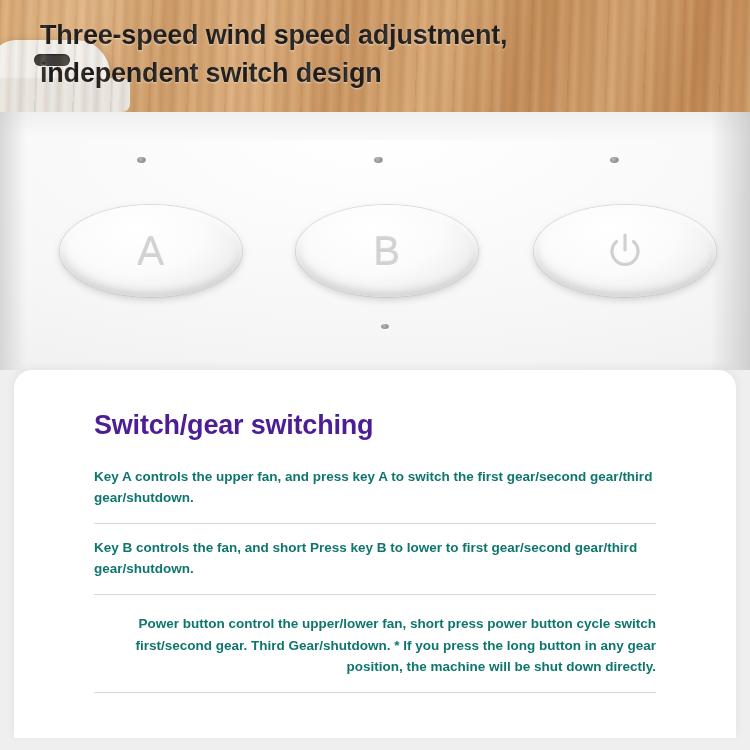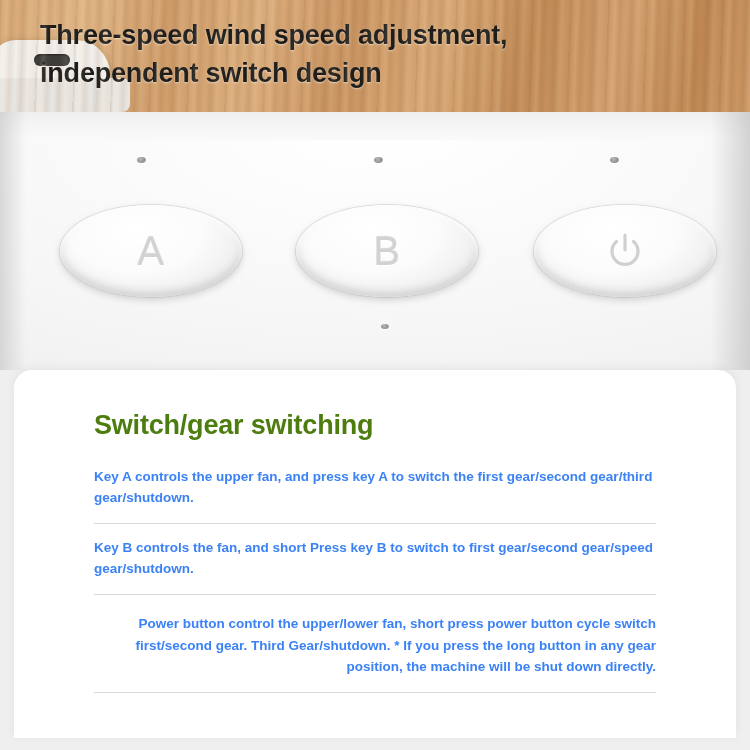--- a/index.html
+++ b/index.html
@@ -194,30 +194,30 @@
     height: 368px;
     background: #ffffff;
     border-radius: 18px 18px 0 0;
     box-shadow: 0 -2px 10px rgba(0,0,0,0.06);
     overflow: hidden;
   }
   .card-title {
     margin: 40px 0 0 80px;
     font-size: 27px;
     font-weight: bold;
-    color: #4d7c0f;
+    color: #4c1d95;
     letter-spacing: -0.2px;
   }
   .para-list {
     margin: 26px 80px 0 80px;
   }
   .para {
     font-size: 13.5px;
     line-height: 1.55;
-    color: #3b82f6;
+    color: #0f766e;
     font-weight: bold;
     padding-bottom: 14px;
     border-bottom: 1px solid #d8d8d8;
     margin-bottom: 14px;
   }
   .para:last-child {
     margin-bottom: 0;
   }
   .para.indent {
     text-indent: 18px;
@@ -267,19 +267,19 @@
         </svg>
       </span>
     </div>
   </div>
 
   <div class="card-wrap">
     <div class="card">
       <div class="card-title">Switch/gear switching</div>
       <div class="para-list">
         <div class="para">Key A controls the upper fan, and press key A to switch the first gear/second gear/third gear/shutdown.</div>
-        <div class="para">Key B controls the fan, and short Press key B to switch to first gear/second gear/speed gear/shutdown.</div>
+        <div class="para">Key B controls the fan, and short Press key B to lower to first gear/second gear/third gear/shutdown.</div>
         <div class="para indent">Power button control the upper/lower fan, short press power button cycle switch first/second gear. Third Gear/shutdown. * If you press the long button in any gear position, the machine will be shut down directly.</div>
       </div>
     </div>
   </div>
 
 </div>
 
 </body></html>

